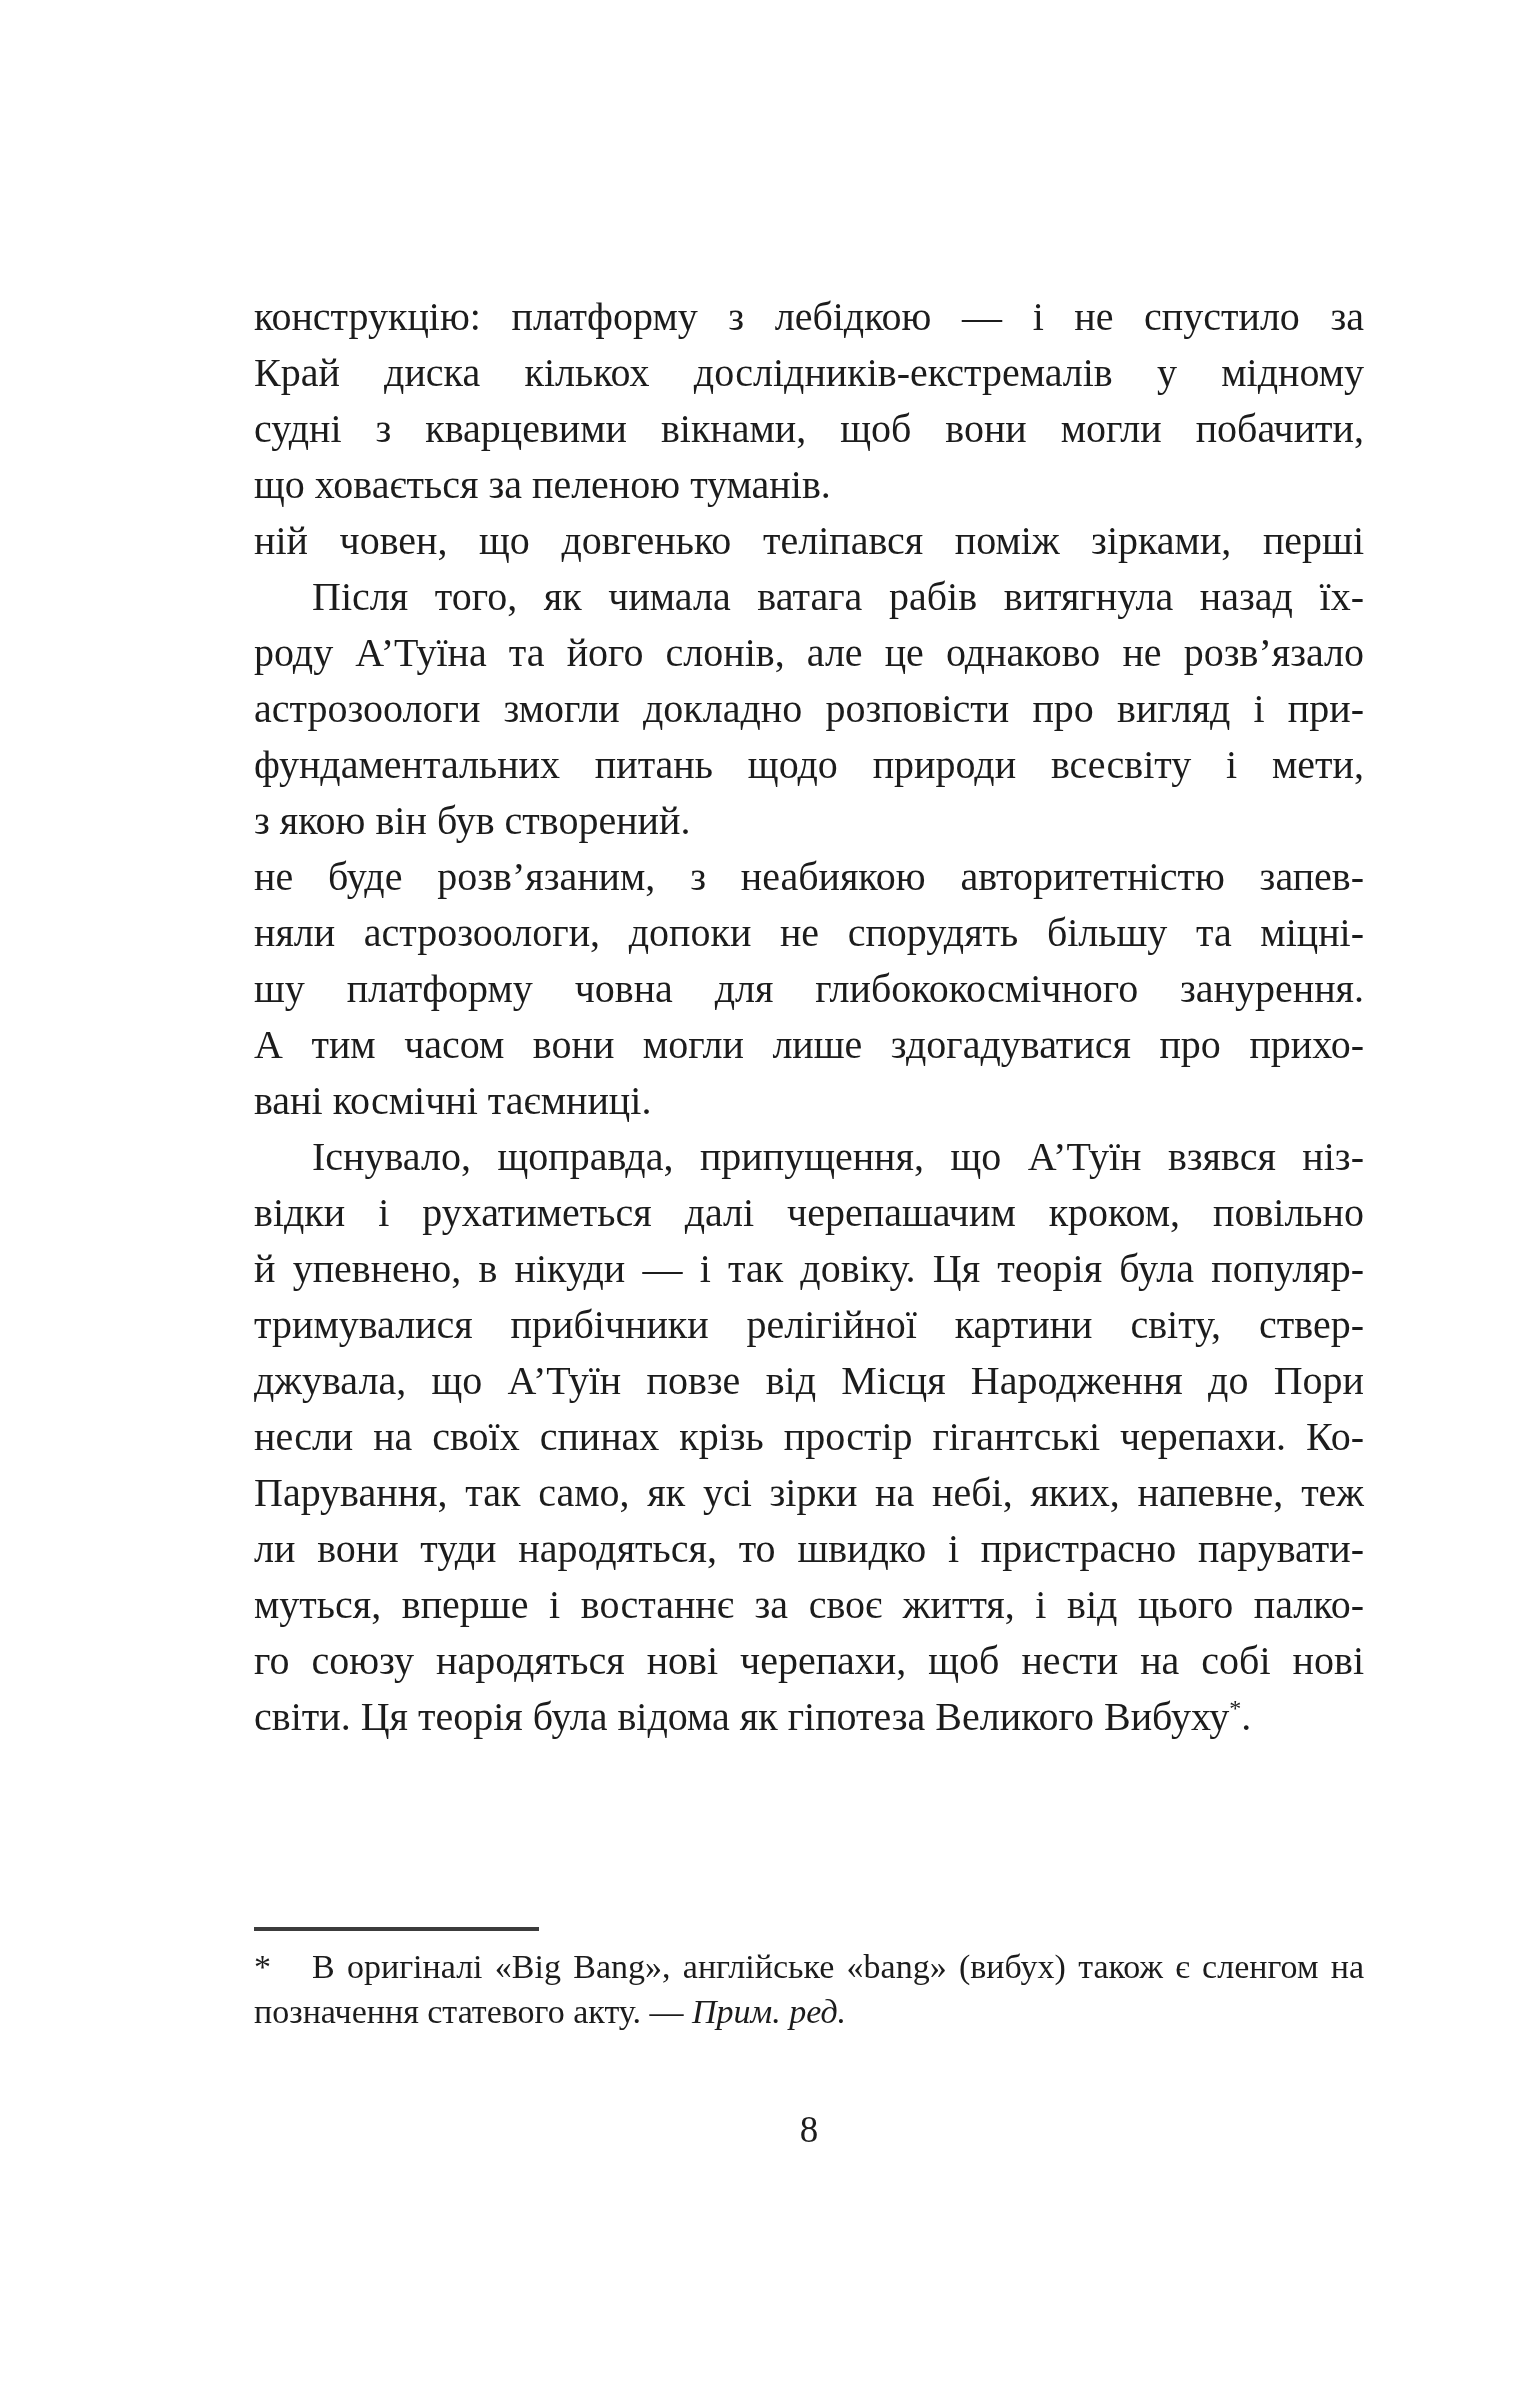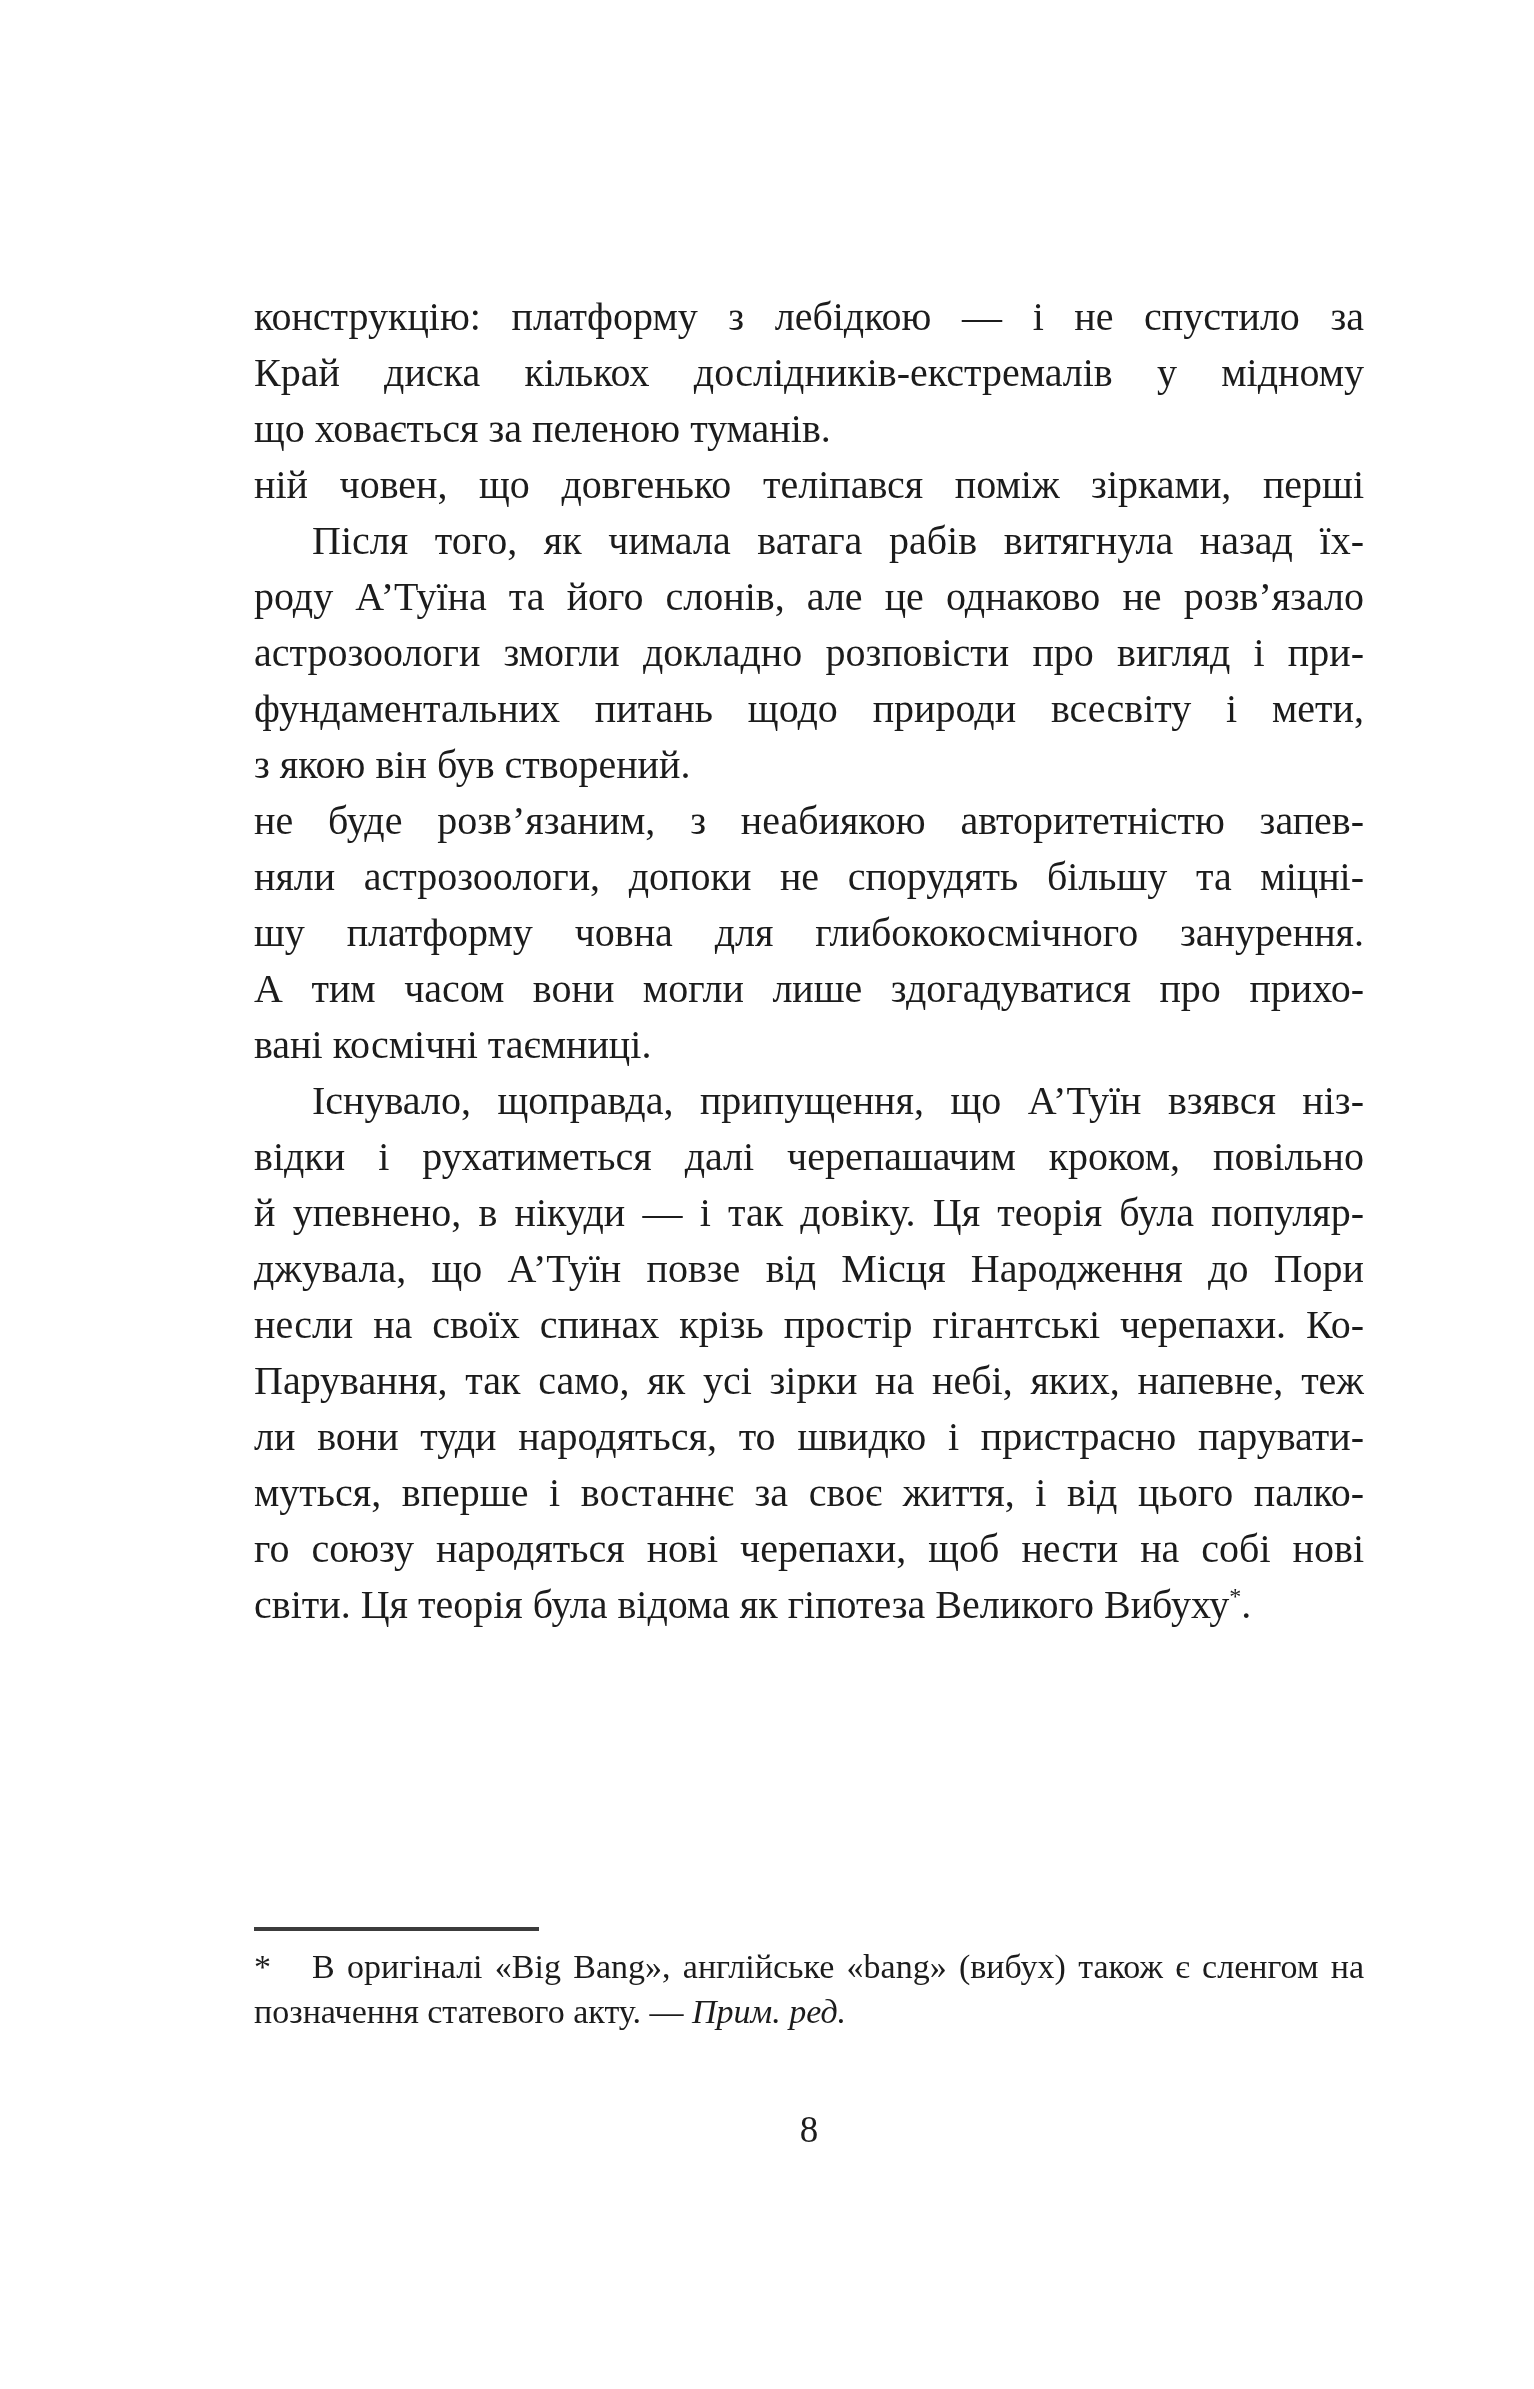--- a/index.html
+++ b/index.html
@@ -77,20 +77,21 @@
 </style>
 </head>
 <body>
 
 <div class="page">
 
   <div class="text-block">
       <div class="paragraph">
         <div class="line">конструкцію: платформу з лебідкою — і не спустило за</div>
         <div class="line">Край диска кількох дослідників-екстремалів у мідному</div>
+        <div class="line">судні з кварцевими вікнами, щоб вони могли побачити,</div>
         <div class="line last">що ховається за пеленою туманів.</div>
       </div>
       <div class="paragraph">
         <div class="line">ній човен, що довгенько теліпався поміж зірками, перші</div>
         <div class="line indent">Після того, як чимала ватага рабів витягнула назад їх-</div>
         <div class="line">роду А’Туїна та його слонів, але це однаково не розв’язало</div>
         <div class="line">астрозоологи змогли докладно розповісти про вигляд і при-</div>
         <div class="line">фундаментальних питань щодо природи всесвіту і мети,</div>
         <div class="line last">з якою він був створений.</div>
       </div>
@@ -98,20 +99,21 @@
         <div class="line">не буде розв’язаним, з неабиякою авторитетністю запев-</div>
         <div class="line">няли астрозоологи, допоки не спорудять більшу та міцні-</div>
         <div class="line">шу платформу човна для глибококосмічного занурення.</div>
         <div class="line">А тим часом вони могли лише здогадуватися про прихо-</div>
         <div class="line last">вані космічні таємниці.</div>
       </div>
       <div class="paragraph">
         <div class="line indent">Існувало, щоправда, припущення, що А’Туїн взявся ніз-</div>
         <div class="line">відки і рухатиметься далі черепашачим кроком, повільно</div>
         <div class="line">й упевнено, в нікуди — і так довіку. Ця теорія була популяр-</div>
+        <div class="line">тримувалися прибічники релігійної картини світу, ствер-</div>
         <div class="line">джувала, що А’Туїн повзе від Місця Народження до Пори</div>
         <div class="line">несли на своїх спинах крізь простір гігантські черепахи. Ко-</div>
         <div class="line">Парування, так само, як усі зірки на небі, яких, напевне, теж</div>
         <div class="line">ли вони туди народяться, то швидко і пристрасно парувати-</div>
         <div class="line">муться, вперше і востаннє за своє життя, і від цього палко-</div>
         <div class="line">го союзу народяться нові черепахи, щоб нести на собі нові</div>
         <div class="line last"><span>світи. Ця теорія була відома як гіпотеза Великого Вибуху</span><span class="fnref">*</span><span>.</span></div>
       </div>
     </div>
 

